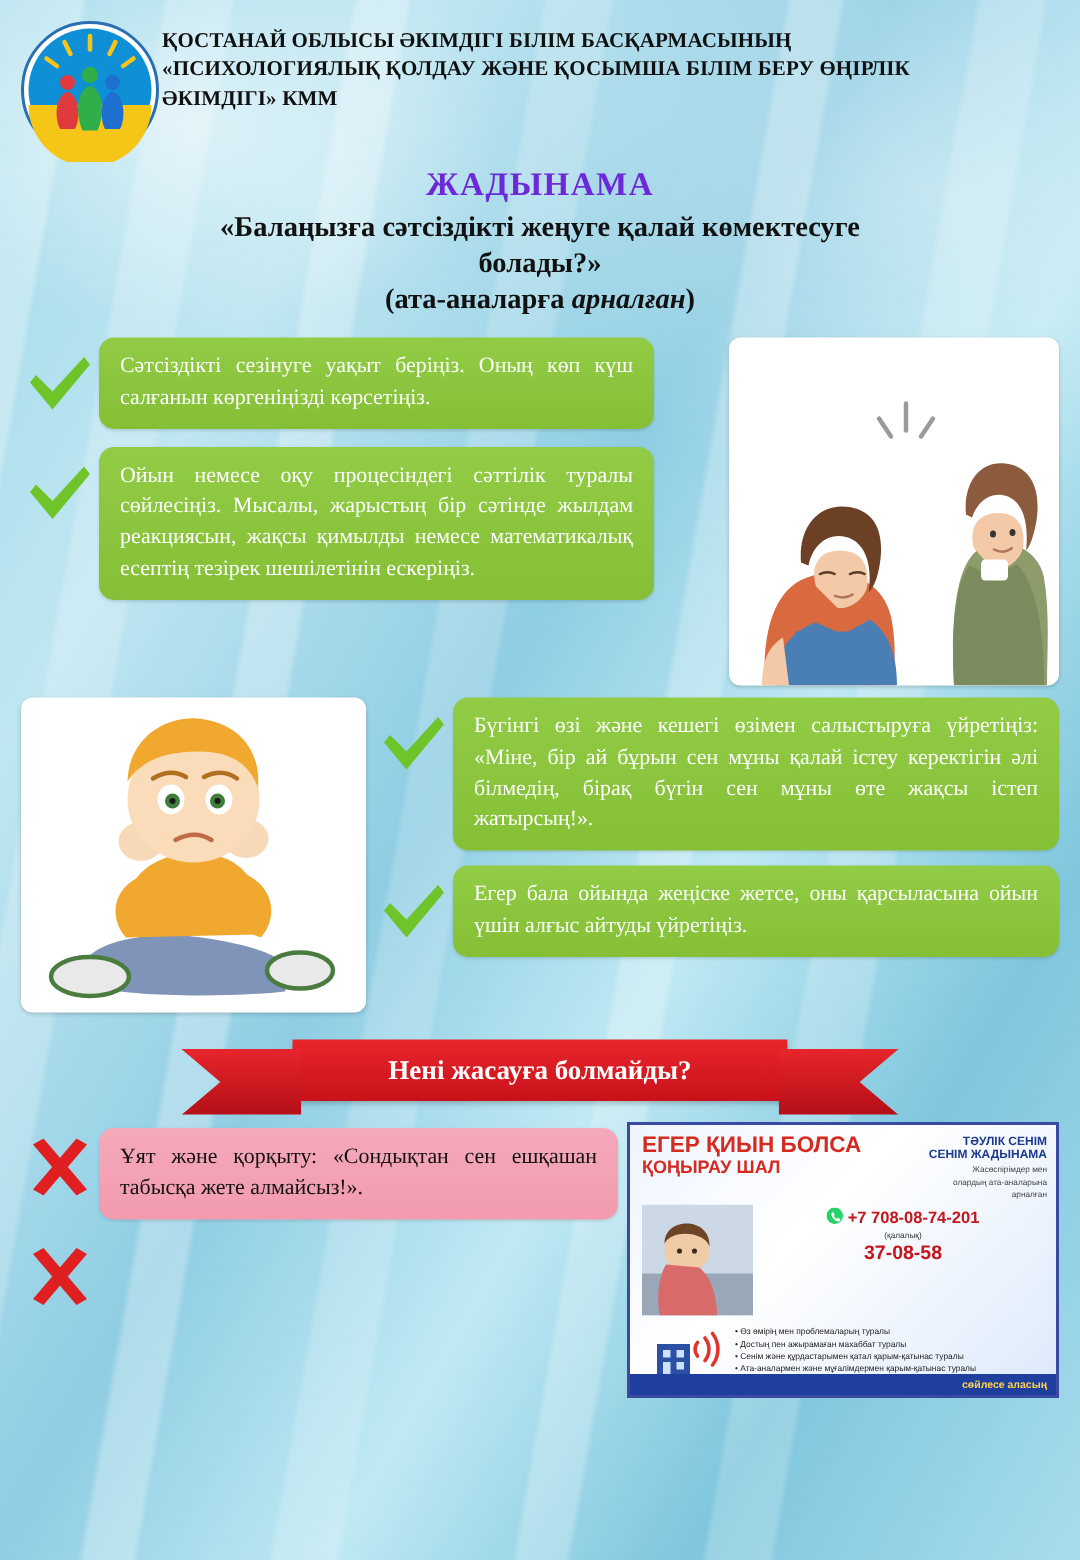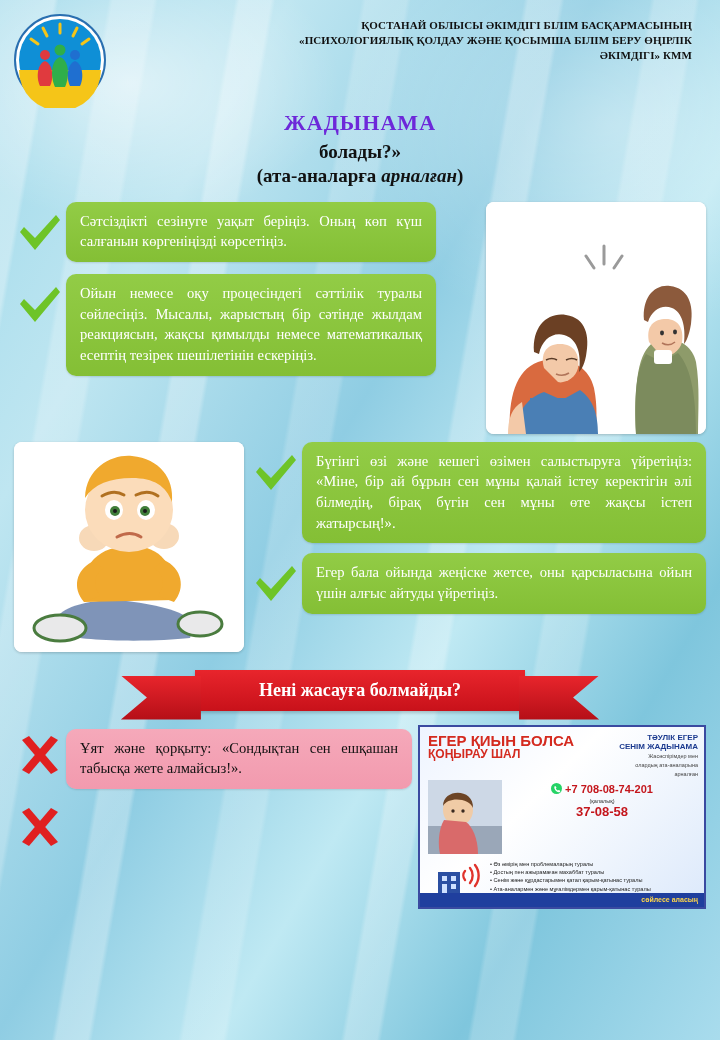--- a/index.html
+++ b/index.html
@@ -33,23 +33,23 @@
 
   
   .header {
     display: flex; align-items: flex-start;
     padding: 12px 18px 0 12px;
   }
   .logo { width: 96px; height: 96px; flex: 0 0 96px; position: relative; }
   .logo svg { display: block; }
   .org {
     flex: 1;
-    text-align: right;
+    text-align: left;
     font-weight: bold;
-    font-size: 11px;
+    font-size: 14px;
     line-height: 1.38;
     color: #101010;
     padding: 6px 10px 0 0;
     letter-spacing: .1px;
   }
   .title-block { text-align: center; margin-top: 2px; padding: 0 40px; }
   .zhadynama {
     color: #6d28d9; font-weight: bold; font-size: 22px;
     letter-spacing: 1px; margin-bottom: 4px;
   }
@@ -179,20 +179,21 @@
     <div class="org">
       <div>ҚОСТАНАЙ  ОБЛЫСЫ ӘКІМДІГІ БІЛІМ БАСҚАРМАСЫНЫҢ</div>
       <div>«ПСИХОЛОГИЯЛЫҚ ҚОЛДАУ ЖӘНЕ ҚОСЫМША БІЛІМ БЕРУ ӨҢІРЛІК</div>
       <div>ӘКІМДІГІ» КММ</div>
     </div>
   </div>
 
   <div class="title-block">
     <div class="zhadynama">ЖАДЫНАМА</div>
     <div class="subtitle">
+      <span>«Балаңызға сәтсіздікті жеңуге қалай көмектесуге</span>
       <span class="line2">болады?»</span>
       <span class="line2"><span>(ата-аналарға </span><span class="italic">арналған</span><span>)</span></span>
     </div>
   </div>
 
   <div class="tips">
 
     <div class="block-1">
       <div class="left">
 
@@ -335,21 +336,21 @@
     <div class="right">
       <div class="ad">
         <div class="ad-top">
           <div>
             <div class="ad-title">
               <span>ЕГЕР ҚИЫН БОЛСА</span>
               <span class="big">ҚОҢЫРАУ ШАЛ</span>
             </div>
           </div>
           <div class="ad-right">
-            <div class="t1">ТӘУЛІК ЕГЕР</div>
+            <div class="t1">ТӘУЛІК СЕНІМ</div>
             <div class="t1">СЕНІМ ЖАДЫНАМА</div>
             <div class="t2">Жасөспірімдер мен</div>
             <div class="t2">олардың ата-аналарына</div>
             <div class="t2">арналған</div>
           </div>
         </div>
 
         <div style="display:flex; padding:2px 6px 0 8px;">
 
           <div style="flex:0 0 74px;">

